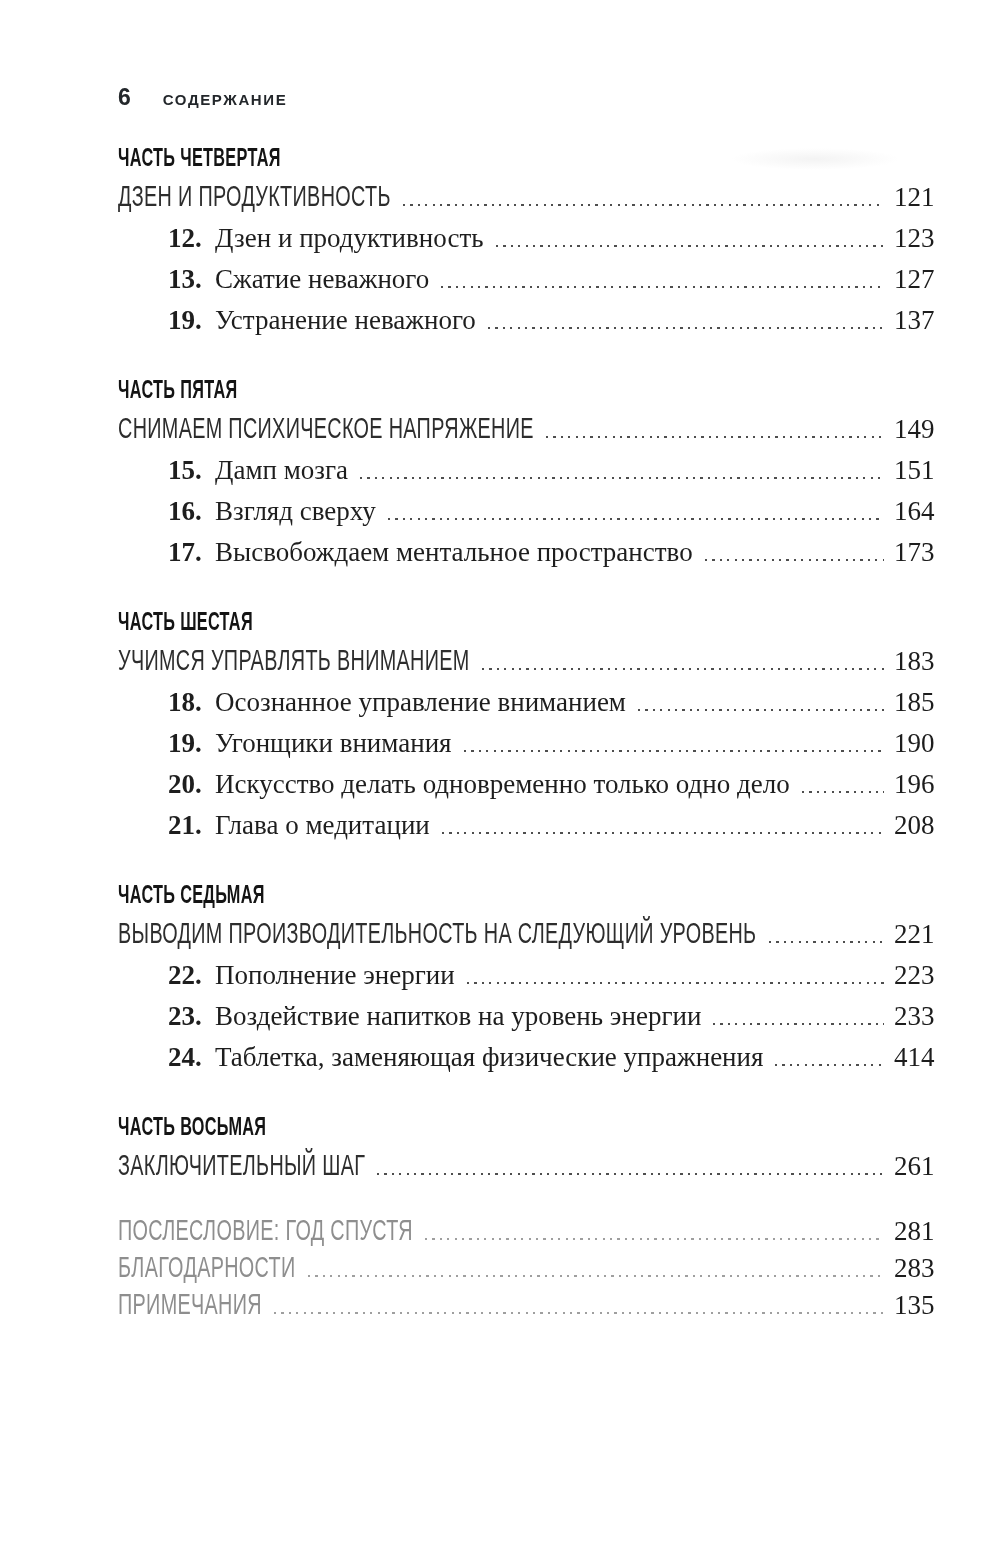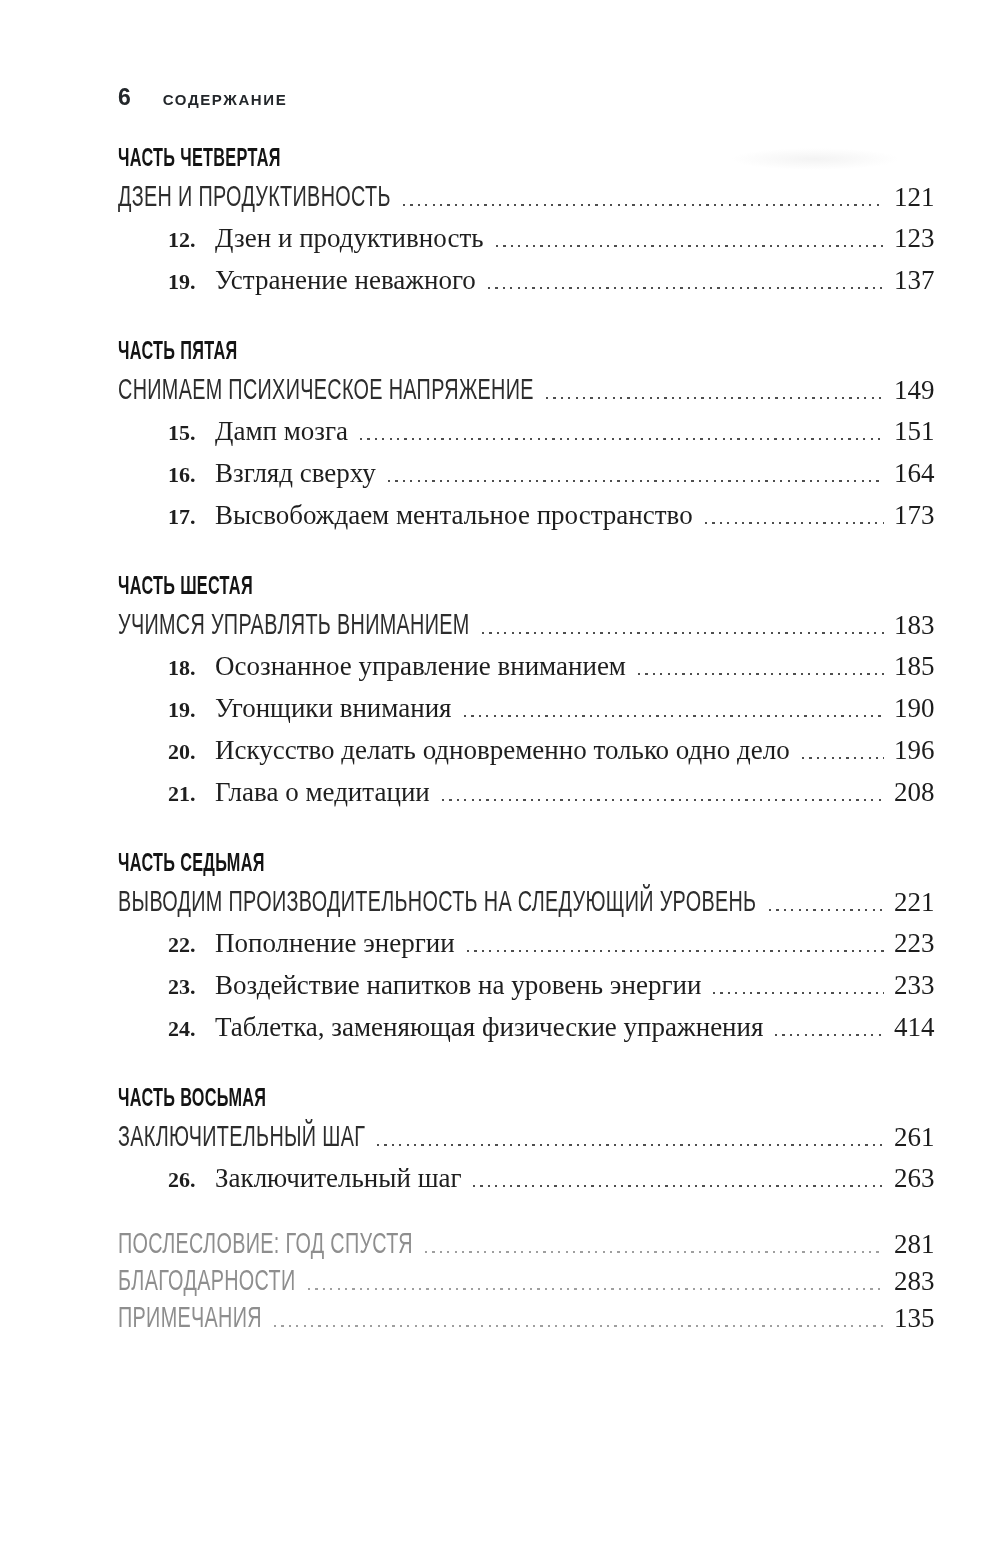--- a/index.html
+++ b/index.html
@@ -60,21 +60,21 @@
   .caps {
     font-family: "Liberation Sans", sans-serif;
     font-weight: normal;
     font-size: 30px;
     color: #2d2d2d;
     letter-spacing: 0.5px;
   }
 
   .num {
     font-weight: bold;
-    font-size: 22px;
+    font-size: 27px;
     min-width: 47px;
     margin-left: 50px;
     display: inline-block;
   }
   .title { font-size: 27px; }
 
   .leader {
     flex: 1;
     height: 2.4px;
     margin: 0 10px 2px 12px;
@@ -131,20 +131,26 @@
       <span class="leader"></span>
       <span class="pg">121</span>
     </div>
     <div class="row chrow">
       <span class="num">12.</span>
       <span class="title">Дзен и продуктивность</span>
       <span class="leader"></span>
       <span class="pg">123</span>
     </div>
     <div class="row chrow">
+      <span class="num">13.</span>
+      <span class="title">Сжатие неважного</span>
+      <span class="leader"></span>
+      <span class="pg">127</span>
+    </div>
+    <div class="row chrow">
       <span class="num">19.</span>
       <span class="title">Устранение неважного</span>
       <span class="leader"></span>
       <span class="pg">137</span>
     </div>
   </section>
 
   <section class="part">
     <div class="part-heading">
       <span class="caps-bold" data-cx="0.65" style="transform: scaleX(0.65); transform-origin: left bottom; margin-right: -64.4px;">ЧАСТЬ ПЯТАЯ</span>
@@ -239,26 +245,20 @@
   </section>
 
   <section class="part">
     <div class="part-heading">
       <span class="caps-bold" data-cx="0.65" style="transform: scaleX(0.65); transform-origin: left bottom; margin-right: -79.8px;">ЧАСТЬ ВОСЬМАЯ</span>
     </div>
     <div class="row subrow">
       <span class="caps" data-cx="0.66" style="transform: scaleX(0.66); transform-origin: left bottom; margin-right: -127.5px;">ЗАКЛЮЧИТЕЛЬНЫЙ ШАГ</span>
       <span class="leader"></span>
       <span class="pg">261</span>
-    </div>
-    <div class="row chrow">
-      <span class="num">26.</span>
-      <span class="title">Заключительный шаг</span>
-      <span class="leader"></span>
-      <span class="pg">263</span>
     </div>
   </section>
 
   <section class="backmatter">
     <div class="row backrow">
       <span class="caps" data-cx="0.66" style="transform: scaleX(0.66); transform-origin: left bottom; margin-right: -151.98px;">ПОСЛЕСЛОВИЕ: ГОД СПУСТЯ</span>
       <span class="leader"></span>
       <span class="pg">281</span>
     </div>
     <div class="row backrow">

